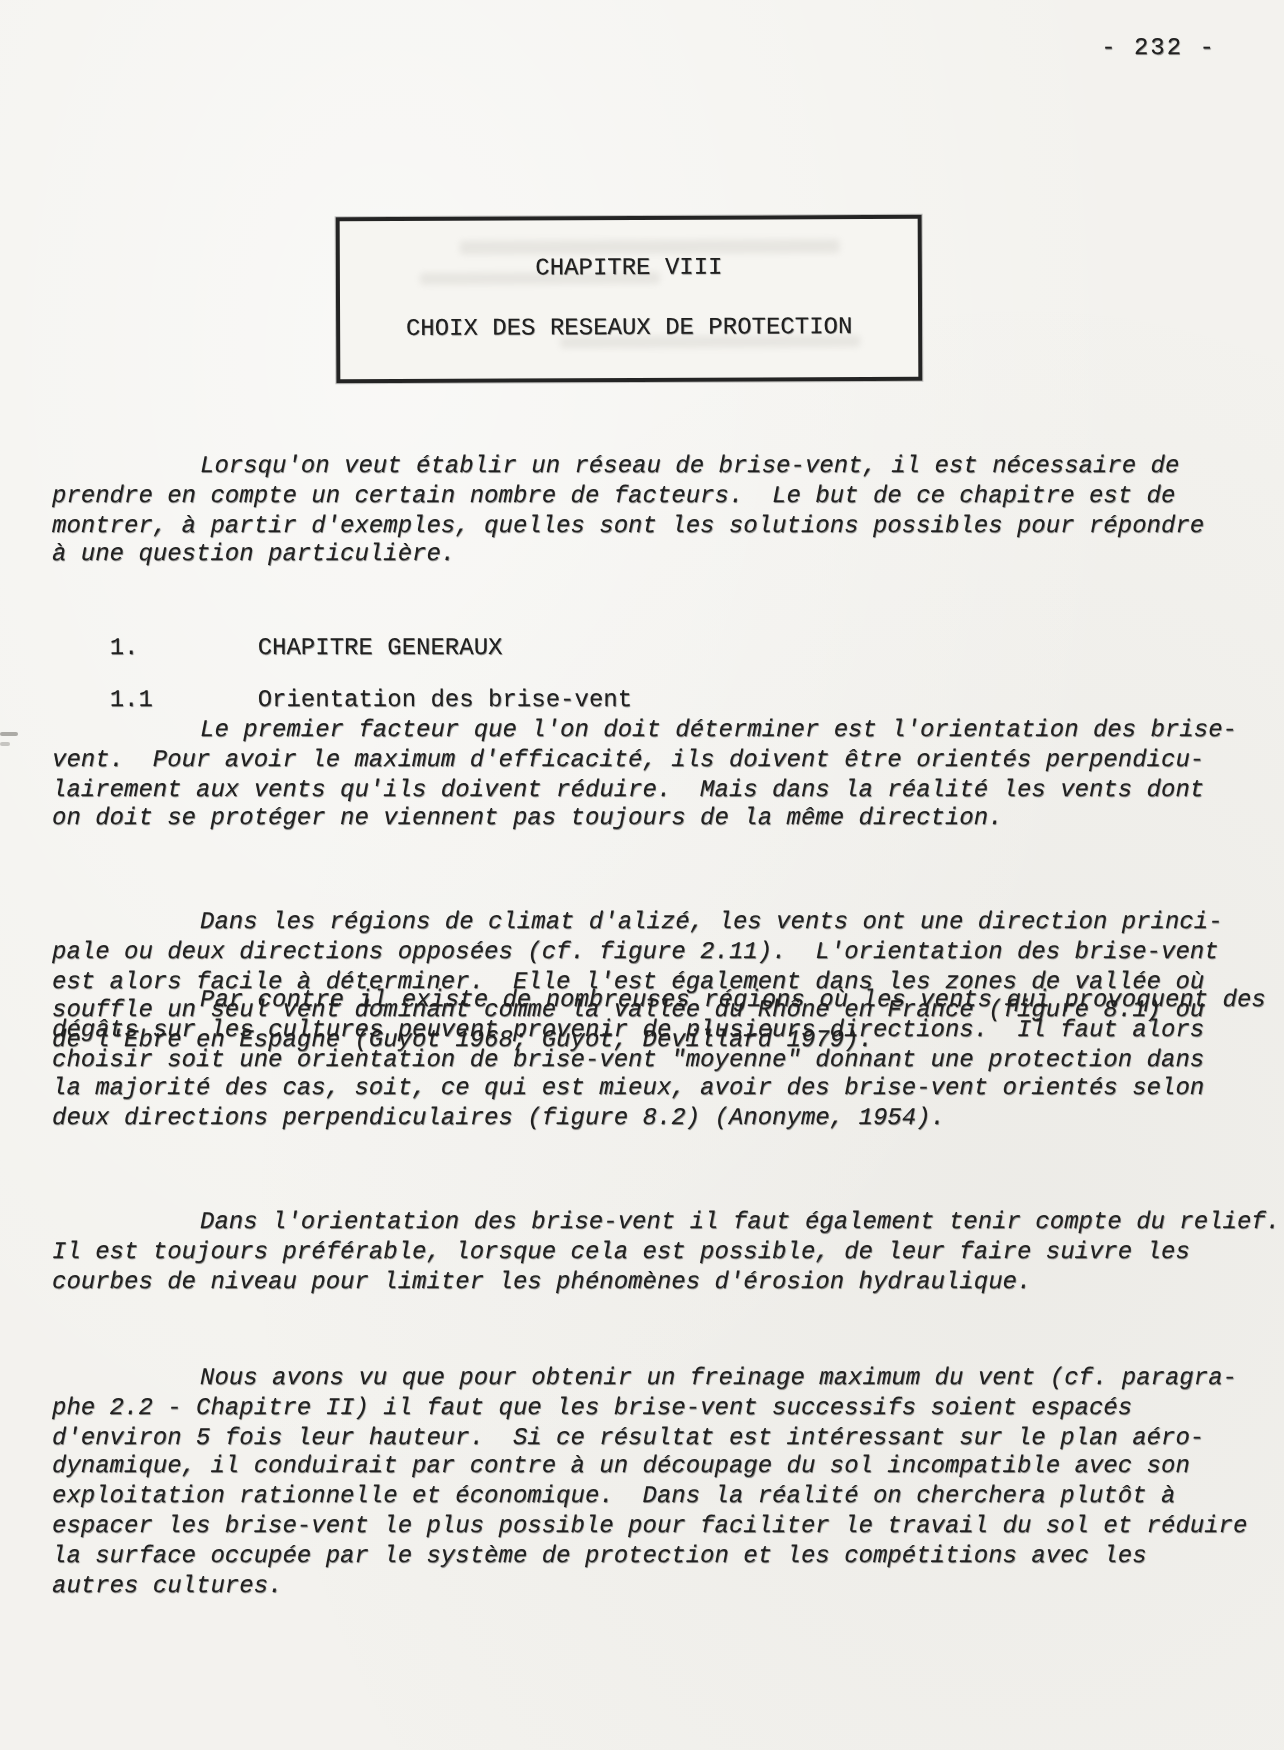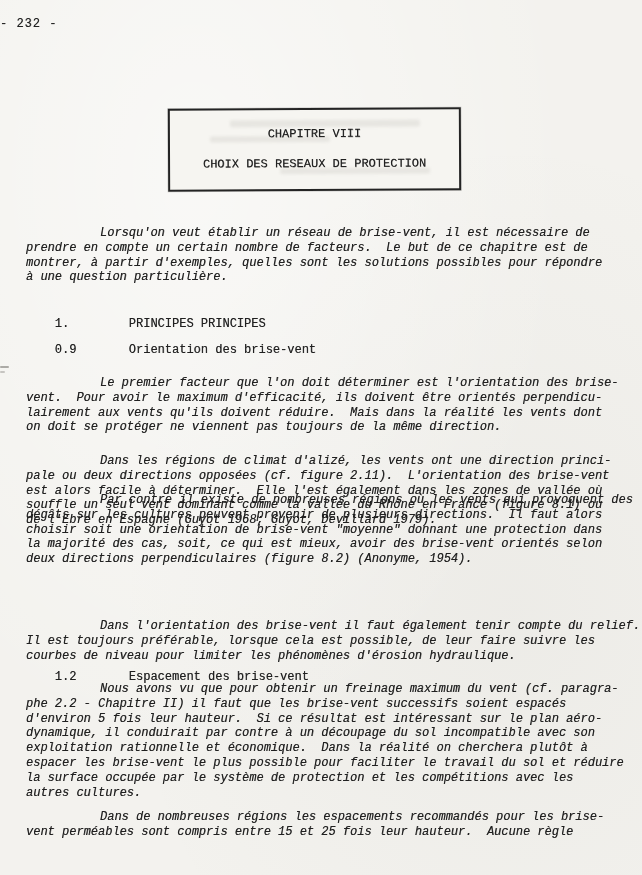--- a/index.html
+++ b/index.html
@@ -24,21 +24,21 @@
     font-size: 12px;
     line-height: 14.8px;
     white-space: pre;
     text-shadow: 0.3px 0.3px 0.4px rgba(25,25,25,0.55);
   }
   .page-number {
     position: absolute;
     top: 17px;
     left: 0;
     width: 608px; 
-    text-align: left;
+    text-align: right;
     letter-spacing: 1px;
   }
   .chapter-box {
     position: absolute;
     left: 168px;
     top: 108px;
     width: 289px;
     height: 79px;
     border: 2px solid #242424;
     background: #f6f5f1;
@@ -107,60 +107,55 @@
     <div class="box-line l1 txt">CHAPITRE VIII</div>
     <div class="box-line l2 txt">CHOIX DES RESEAUX DE PROTECTION</div>
   </div>
 
   <div class="para indent txt" style="top:226px">Lorsqu'on veut établir un réseau de brise-vent, il est nécessaire de
 prendre en compte un certain nombre de facteurs.  Le but de ce chapitre est de
 montrer, à partir d'exemples, quelles sont les solutions possibles pour répondre
 à une question particulière.</div>
 
   <div class="heading txt" style="top:302px">
-    <span class="hnum">1.</span><span class="htitle">PRINCIPES PRINCIPES</span>
+    <span class="hnum">1.</span><span class="htitle">CHAPITRE GENERAUX</span>
   </div>
 
   <div class="heading txt" style="top:328px">
-    <span class="hnum">0.9</span><span class="htitle underlined">Orientation des brise-vent</span>
+    <span class="hnum">1.1</span><span class="htitle underlined">Orientation des brise-vent</span>
   </div>
 
-  <div class="para indent txt" style="top:376px">Le premier facteur que l'on doit déterminer est l'orientation des brise-
+  <div class="para indent txt" style="top:358px">Le premier facteur que l'on doit déterminer est l'orientation des brise-
 vent.  Pour avoir le maximum d'efficacité, ils doivent être orientés perpendicu-
 lairement aux vents qu'ils doivent réduire.  Mais dans la réalité les vents dont
 on doit se protéger ne viennent pas toujours de la même direction.</div>
 
   <div class="para indent txt" style="top:454px">Dans les régions de climat d'alizé, les vents ont une direction princi-
 pale ou deux directions opposées (cf. figure 2.11).  L'orientation des brise-vent
 est alors facile à déterminer.  Elle l'est également dans les zones de vallée où
 souffle un seul vent dominant comme la vallée du Rhône en France (figure 8.1) ou
 de l'Ebre en Espagne (Guyot 1968; Guyot, Devillard 1979).</div>
 
   <div class="para indent txt" style="top:493px">Par contre il existe de nombreuses régions où les vents qui provoquent des
 dégâts sur les cultures peuvent provenir de plusieurs directions.  Il faut alors
 choisir soit une orientation de brise-vent "moyenne" donnant une protection dans
 la majorité des cas, soit, ce qui est mieux, avoir des brise-vent orientés selon
 deux directions perpendiculaires (figure 8.2) (Anonyme, 1954).</div>
 
-  <div class="para indent txt" style="top:619px">Dans l'orientation des brise-vent il faut également tenir compte du relief.
+  <div class="para indent txt" style="top:604px">Dans l'orientation des brise-vent il faut également tenir compte du relief.
 Il est toujours préférable, lorsque cela est possible, de leur faire suivre les
 courbes de niveau pour limiter les phénomènes d'érosion hydraulique.</div>
 
-  <div class="heading txt" style="top:655px">
-    <span class="hnum">1.2</span><span class="htitle underlined">Espacement des brise-vent</span>
-  </div>
 
   <div class="para indent txt" style="top:682px">Nous avons vu que pour obtenir un freinage maximum du vent (cf. paragra-
 phe 2.2 - Chapitre II) il faut que les brise-vent successifs soient espacés
 d'environ 5 fois leur hauteur.  Si ce résultat est intéressant sur le plan aéro-
 dynamique, il conduirait par contre à un découpage du sol incompatible avec son
 exploitation rationnelle et économique.  Dans la réalité on cherchera plutôt à
 espacer les brise-vent le plus possible pour faciliter le travail du sol et réduire
 la surface occupée par le système de protection et les compétitions avec les
 autres cultures.</div>
 
-  <div class="para indent txt" style="top:810px">Dans de nombreuses régions les espacements recommandés pour les brise-
-vent perméables sont compris entre 15 et 25 fois leur hauteur.  Aucune règle</div>
 
   <div class="artifact a1"></div>
   <div class="artifact a2"></div>
 
 </div>
 
 </body></html>

